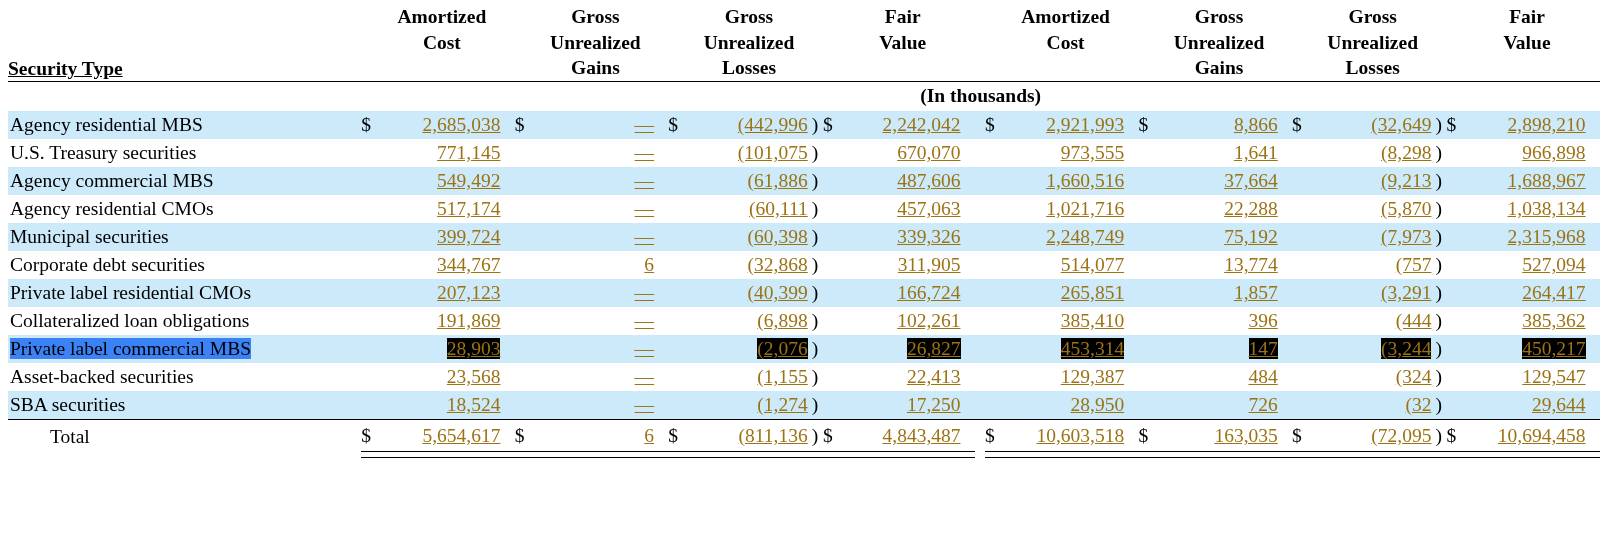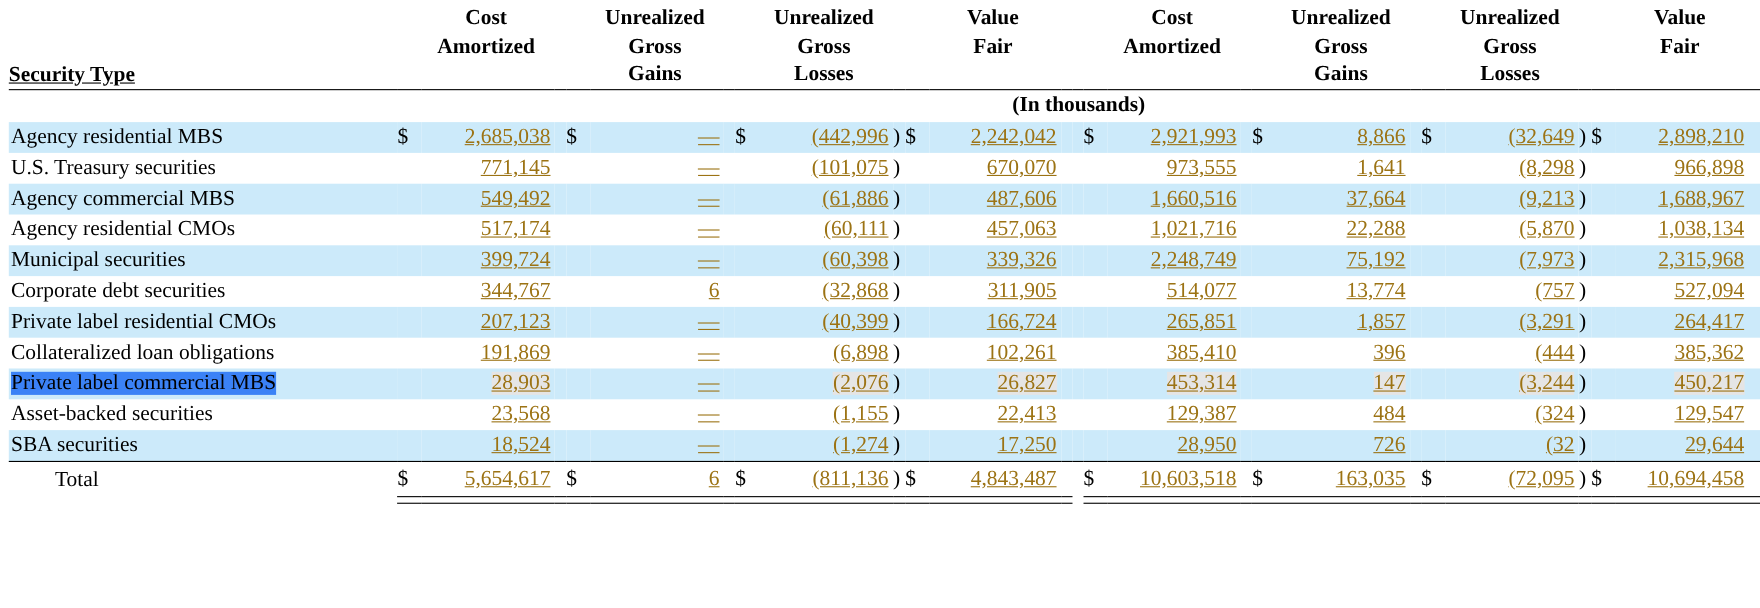--- a/index.html
+++ b/index.html
@@ -78,21 +78,21 @@
   tr.shade td { background: #cceafa; }
   tr.datarow td {
     height: 28px;
     line-height: 28px;
   }
   .val {
     color: #9c7314;
     text-decoration: underline;
   }
   .val.sel {
-    background: #e5e5e5;
+    background: #000000;
   }
   .dash {
     color: #9c7314;
     text-decoration: underline;
     letter-spacing: 0;
   }
   .paren { color: #000000; }
   .cur { color: #000000; }
 
   .labelcell { padding-left: 2px !important; }
@@ -123,72 +123,72 @@
 
 <div class="page">
 <table class="fin">
 
   <tbody>
 
 
   <tr>
     <td></td>
     <td class="c-cur"></td>
-    <td class="hdr c-num">Cost</td>
-    <td class="c-par"></td>
-    <td class="c-cur"></td>
-    <td class="hdr c-num">Unrealized</td>
-    <td class="c-par"></td>
-    <td class="c-cur"></td>
-    <td class="hdr c-num">Unrealized</td>
-    <td class="c-par"></td>
-    <td class="c-cur"></td>
-    <td class="hdr c-num">Value</td>
+    <td class="hdr c-num">Amortized</td>
+    <td class="c-par"></td>
+    <td class="c-cur"></td>
+    <td class="hdr c-num">Gross</td>
+    <td class="c-par"></td>
+    <td class="c-cur"></td>
+    <td class="hdr c-num">Gross</td>
+    <td class="c-par"></td>
+    <td class="c-cur"></td>
+    <td class="hdr c-num">Fair</td>
     <td class="c-par"></td>
     <td class="c-gap"></td>
     <td class="c-cur"></td>
-    <td class="hdr c-num">Cost</td>
-    <td class="c-par"></td>
-    <td class="c-cur"></td>
-    <td class="hdr c-num">Unrealized</td>
-    <td class="c-par"></td>
-    <td class="c-cur"></td>
-    <td class="hdr c-num">Unrealized</td>
-    <td class="c-par"></td>
-    <td class="c-cur"></td>
-    <td class="hdr c-num">Value</td>
+    <td class="hdr c-num">Amortized</td>
+    <td class="c-par"></td>
+    <td class="c-cur"></td>
+    <td class="hdr c-num">Gross</td>
+    <td class="c-par"></td>
+    <td class="c-cur"></td>
+    <td class="hdr c-num">Gross</td>
+    <td class="c-par"></td>
+    <td class="c-cur"></td>
+    <td class="hdr c-num">Fair</td>
     <td class="c-par"></td>
   </tr>
 
   <tr>
     <td></td>
     <td class="c-cur"></td>
-    <td class="hdr c-num">Amortized</td>
-    <td class="c-par"></td>
-    <td class="c-cur"></td>
-    <td class="hdr c-num">Gross</td>
-    <td class="c-par"></td>
-    <td class="c-cur"></td>
-    <td class="hdr c-num">Gross</td>
-    <td class="c-par"></td>
-    <td class="c-cur"></td>
-    <td class="hdr c-num">Fair</td>
+    <td class="hdr c-num">Cost</td>
+    <td class="c-par"></td>
+    <td class="c-cur"></td>
+    <td class="hdr c-num">Unrealized</td>
+    <td class="c-par"></td>
+    <td class="c-cur"></td>
+    <td class="hdr c-num">Unrealized</td>
+    <td class="c-par"></td>
+    <td class="c-cur"></td>
+    <td class="hdr c-num">Value</td>
     <td class="c-par"></td>
     <td class="c-gap"></td>
     <td class="c-cur"></td>
-    <td class="hdr c-num">Amortized</td>
-    <td class="c-par"></td>
-    <td class="c-cur"></td>
-    <td class="hdr c-num">Gross</td>
-    <td class="c-par"></td>
-    <td class="c-cur"></td>
-    <td class="hdr c-num">Gross</td>
-    <td class="c-par"></td>
-    <td class="c-cur"></td>
-    <td class="hdr c-num">Fair</td>
+    <td class="hdr c-num">Cost</td>
+    <td class="c-par"></td>
+    <td class="c-cur"></td>
+    <td class="hdr c-num">Unrealized</td>
+    <td class="c-par"></td>
+    <td class="c-cur"></td>
+    <td class="hdr c-num">Unrealized</td>
+    <td class="c-par"></td>
+    <td class="c-cur"></td>
+    <td class="hdr c-num">Value</td>
     <td class="c-par"></td>
   </tr>
 
   <tr class="rule-under-hdr">
     <td class="sectype">Security Type</td>
     <td class="c-cur"></td>
     <td class="hdr c-num"></td>
     <td class="c-par"></td>
     <td class="c-cur"></td>
     <td class="hdr c-num">Gains</td>

